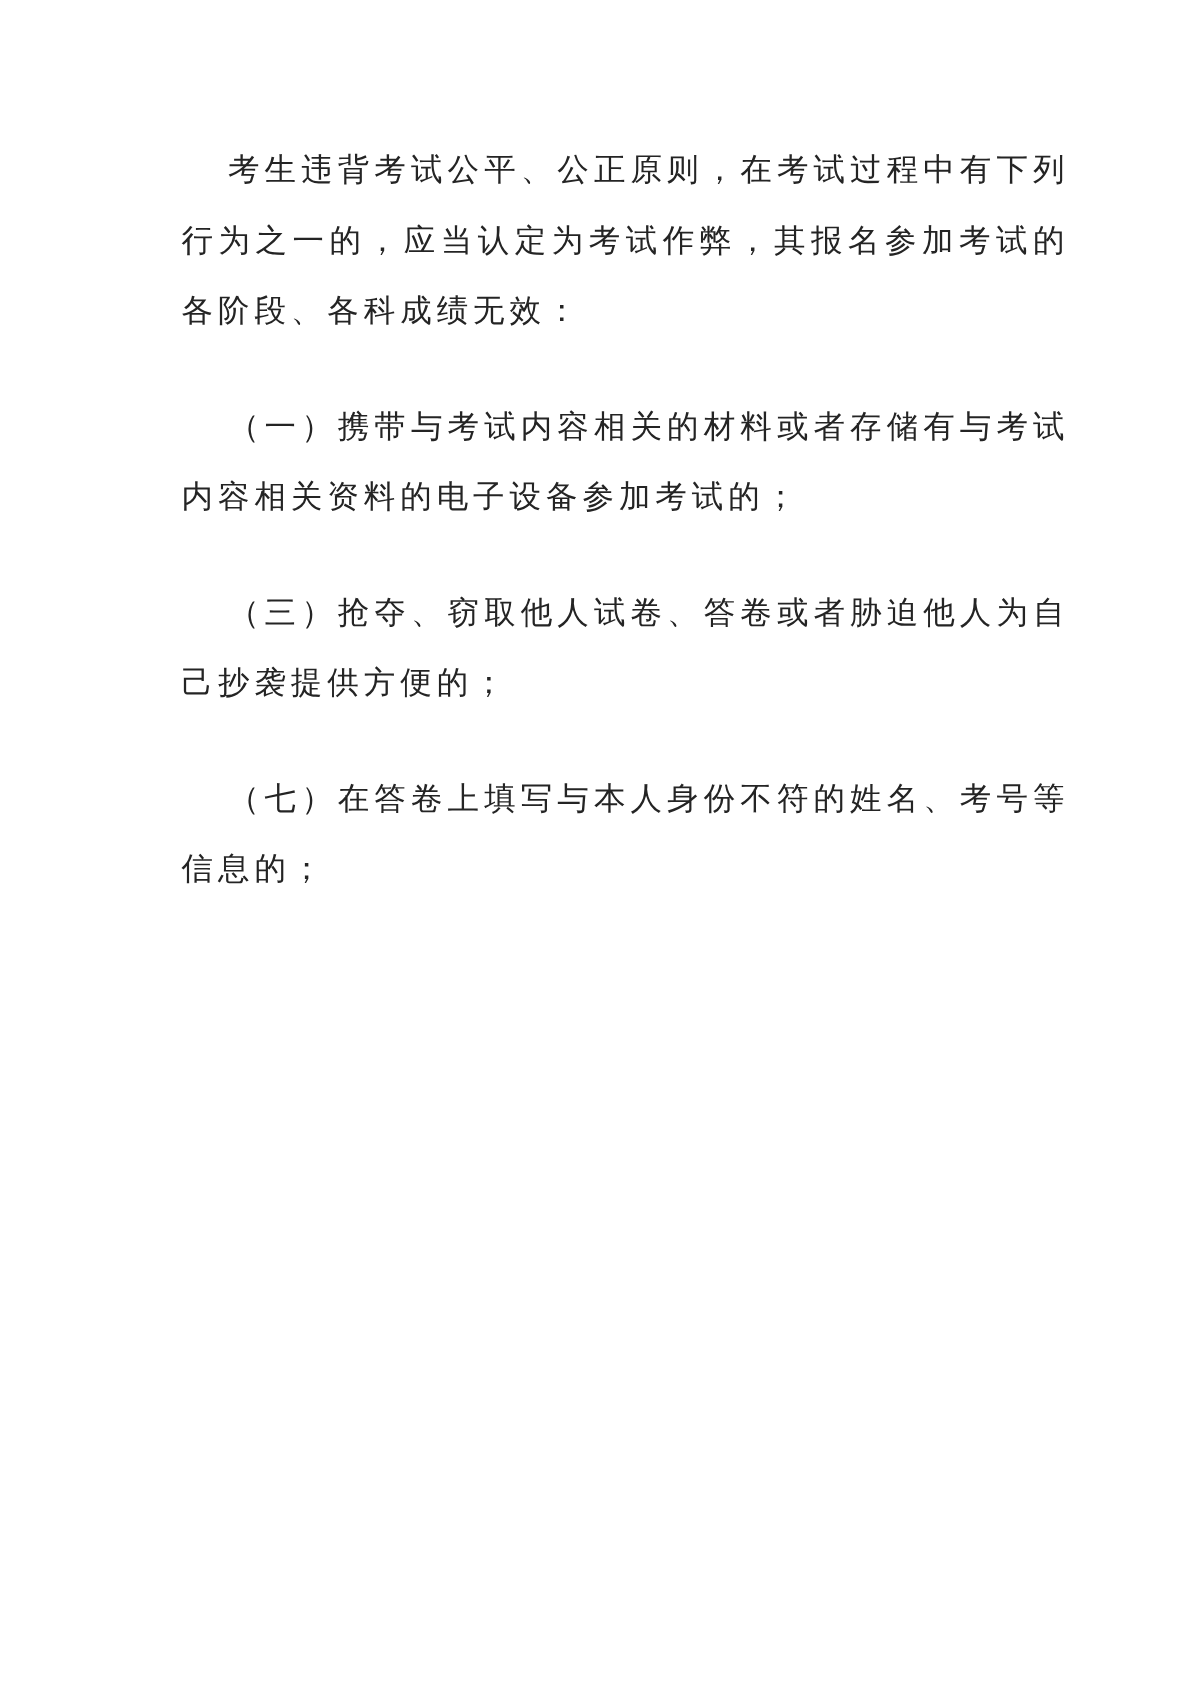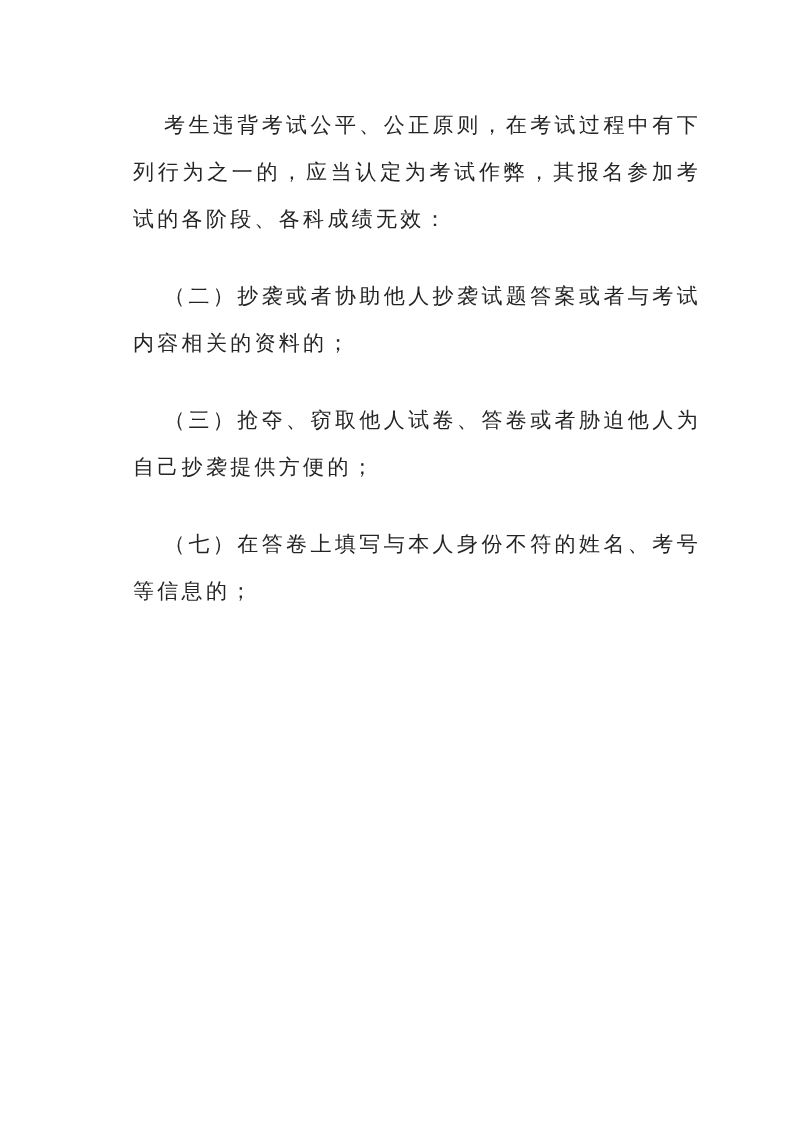--- a/index.html
+++ b/index.html
@@ -29,30 +29,30 @@
   }
   p.para {
     font-family: "Liberation Serif", "DejaVu Serif", serif;
     font-size: 21px;
     line-height: 47px;
     letter-spacing: 3.3px;
     color: #242424;
     text-align: justify;
     text-justify: inter-character;
     text-indent: 31px;
-    margin: 12px;
+    margin: 0;
     word-break: break-all;
   }
   p.para + p.para {
     margin-top: 30px;
   }
 </style>
 </head>
 <body>
 
 <div class="page">
   <div class="content">
     <p class="para">考生违背考试公平、公正原则，在考试过程中有下列行为之一的，应当认定为考试作弊，其报名参加考试的各阶段、各科成绩无效：</p>
-    <p class="para">（二）抄袭或者协助他人抄袭试题答案或者与考试内容相关的资料的；</p>
+    <p class="para">（一）携带与考试内容相关的材料或者存储有与考试内容相关资料的电子设备参加考试的；</p>
     <p class="para">（三）抢夺、窃取他人试卷、答卷或者胁迫他人为自己抄袭提供方便的；</p>
     <p class="para">（七）在答卷上填写与本人身份不符的姓名、考号等信息的；</p>
   </div>
 </div>
 
 </body></html>

